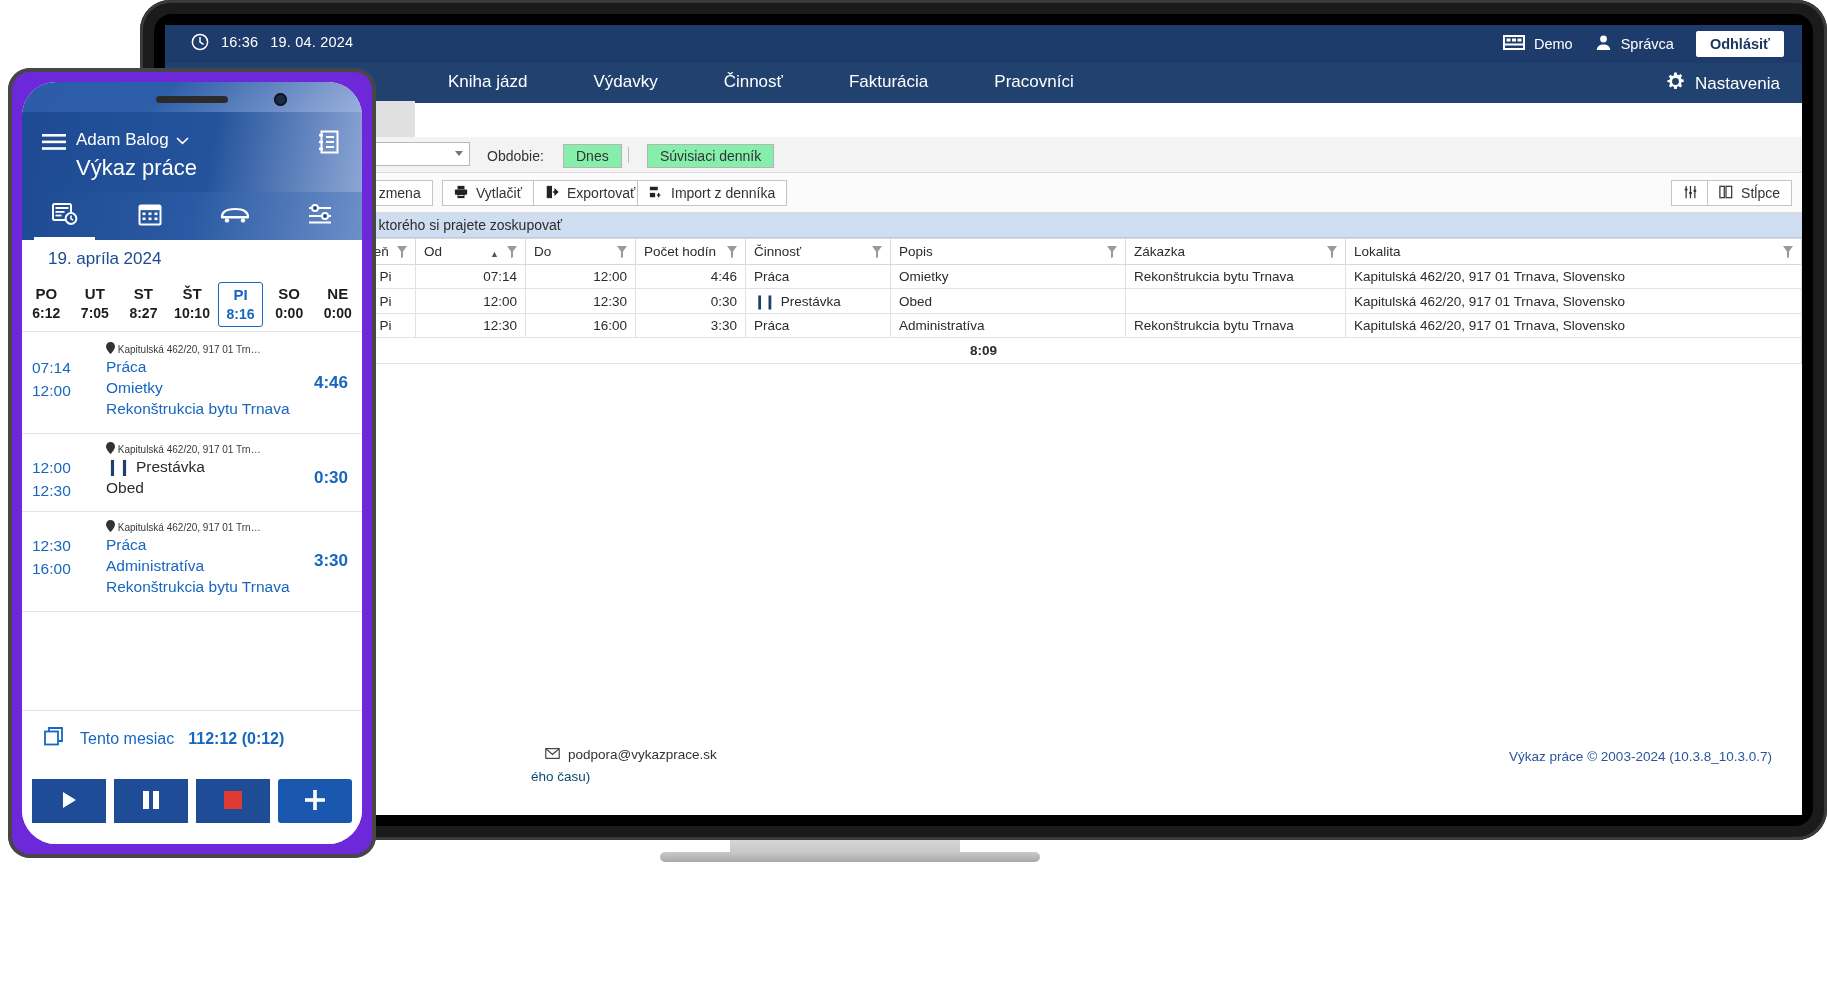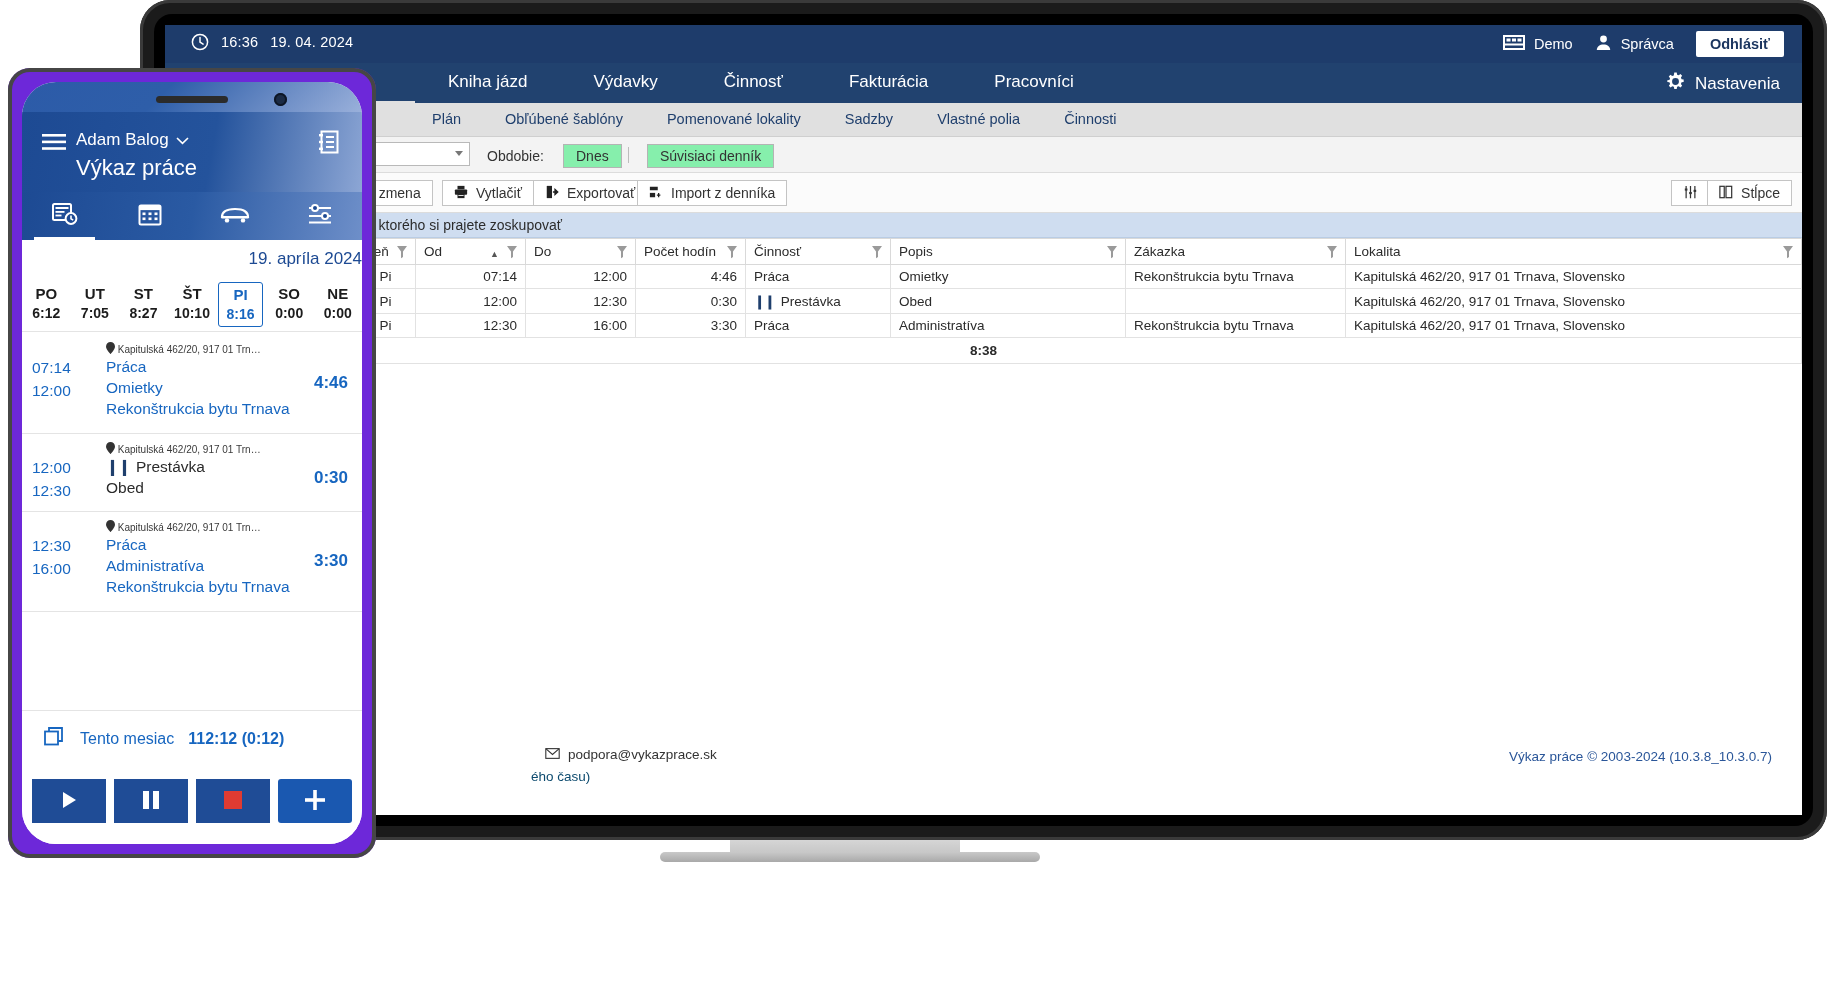--- a/index.html
+++ b/index.html
@@ -250,21 +250,20 @@
   }
   .ph-tab { flex:1; display:flex; align-items:center; justify-content:center; position:relative; }
   .ph-tab.active::after {
     content:""; position:absolute; left:14%; right:14%; bottom:0; height:3px; background:#fff;
   }
 
   .ph-datehdr {
     position:absolute; left:0; top:158px; width:100%; height:38px;
     color:#1d4a93; font-size:17px; padding:9px 0 0 26px;
     background:#fff;
-    text-align:right;
   }
   .ph-days {
     position:absolute; left:0; top:196px; width:100%; height:54px;
     display:flex; background:#fff;
     border-bottom:1px solid #e4e4e4;
   }
   .ph-day {
     flex:1; text-align:center; font-size:15px; font-weight:bold;
     color:#1c1c1c; padding-top:4px;
   }
@@ -381,30 +380,20 @@
       <div class="settings">
         <span>
           <svg width="19" height="19" viewBox="0 0 20 20">
               <path fill="#fff" d="M10 6.4A3.6 3.6 0 1 0 10 13.6A3.6 3.6 0 1 0 10 6.4M8.7 0.6h2.6l.4 2.2 1.7.7 1.8-1.3 1.8 1.8-1.3 1.8.7 1.7 2.2.4v2.6l-2.2.4-.7 1.7 1.3 1.8-1.8 1.8-1.8-1.3-1.7.7-.4 2.2H8.7l-.4-2.2-1.7-.7-1.8 1.3-1.8-1.8 1.3-1.8-.7-1.7-2.2-.4V8.7l2.2-.4.7-1.7L2.9 4.8l1.8-1.8 1.8 1.3 1.7-.7z"></path>
             </svg>
         </span>
         <span>Nastavenia</span>
       </div>
     </div>
 
-    <div class="subnav">
-      <div class="items">
-        <a href="#">Plán</a>
-        <a href="#">Obľúbené šablóny</a>
-        <a href="#">Pomenované lokality</a>
-        <a href="#">Sadzby</a>
-        <a href="#">Vlastné polia</a>
-        <a href="#">Činnosti</a>
-      </div>
-    </div>
 
     <div class="filterbar">
       <div class="select-box">
         <span></span>
         <span class="caret"></span>
       </div>
       <span class="obdobie-label">Obdobie:</span>
       <button class="btn-sm btn-dnes">Dnes</button>
       <span class="sep-v"></span>
       <button class="btn-sm btn-dennik">Súvisiaci denník</button>
@@ -585,21 +574,21 @@
           <td class="ctr">Pi</td>
           <td class="num">12:30</td>
           <td class="num">16:00</td>
           <td class="num">3:30</td>
           <td>Práca</td>
           <td>Administratíva</td>
           <td>Rekonštrukcia bytu Trnava</td>
           <td>Kapitulská 462/20, 917 01 Trnava, Slovensko</td>
         </tr>
         <tr class="total-row">
-          <td colspan="9">8:38</td>
+          <td colspan="9">8:09</td>
         </tr>
       </tbody>
     </table>
 
     <div class="foot-left">
       <span>
         <svg width="15" height="11" viewBox="0 0 16 12">
             <rect x="0.7" y="0.7" width="14.6" height="10.6" fill="none" stroke="#333" stroke-width="1.2"></rect>
             <path d="M1 1l7 6 7-6" fill="none" stroke="#333" stroke-width="1.2"></path>
           </svg>

